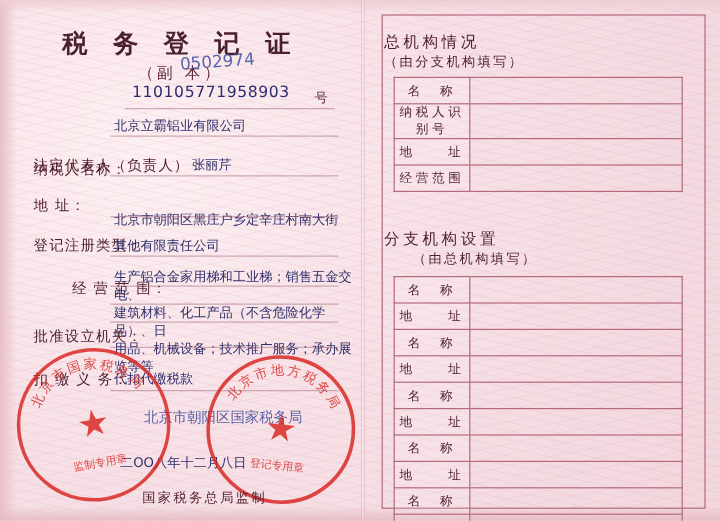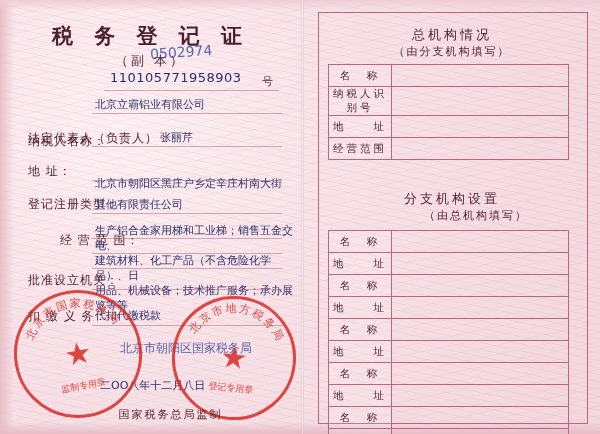--- a/index.html
+++ b/index.html
@@ -92,21 +92,21 @@
     font-family:"DejaVu Serif","Liberation Serif",serif;
     font-size:11px;color:#53202f;letter-spacing:2px;padding-left:20px;
   }
   .blue-script{
     position:absolute;font-size:12px;color:#2f3f96;opacity:.8;
   }
 
   
   .right{position:absolute;left:304px;top:0;width:296px;height:434px;}
   .rtitle{
-    text-align:center;font-family:Liberation Sans, sans-serif;
+    text-align:left;font-family:Liberation Sans, sans-serif;
     color:#4e1f2d;
   }
   .rt1{position:absolute;left:16px;top:26px;width:264px;font-size:13px;letter-spacing:3px;}
   .rt2{position:absolute;left:16px;top:44px;width:264px;font-size:11px;letter-spacing:2px;}
   .rt3{position:absolute;left:16px;top:190px;width:264px;font-size:13px;letter-spacing:3px;}
   .rt4{position:absolute;left:16px;top:208px;width:264px;font-size:11px;letter-spacing:2px;margin-left:24px;}
 
   table.grid{
     position:absolute;border-collapse:collapse;
   }

